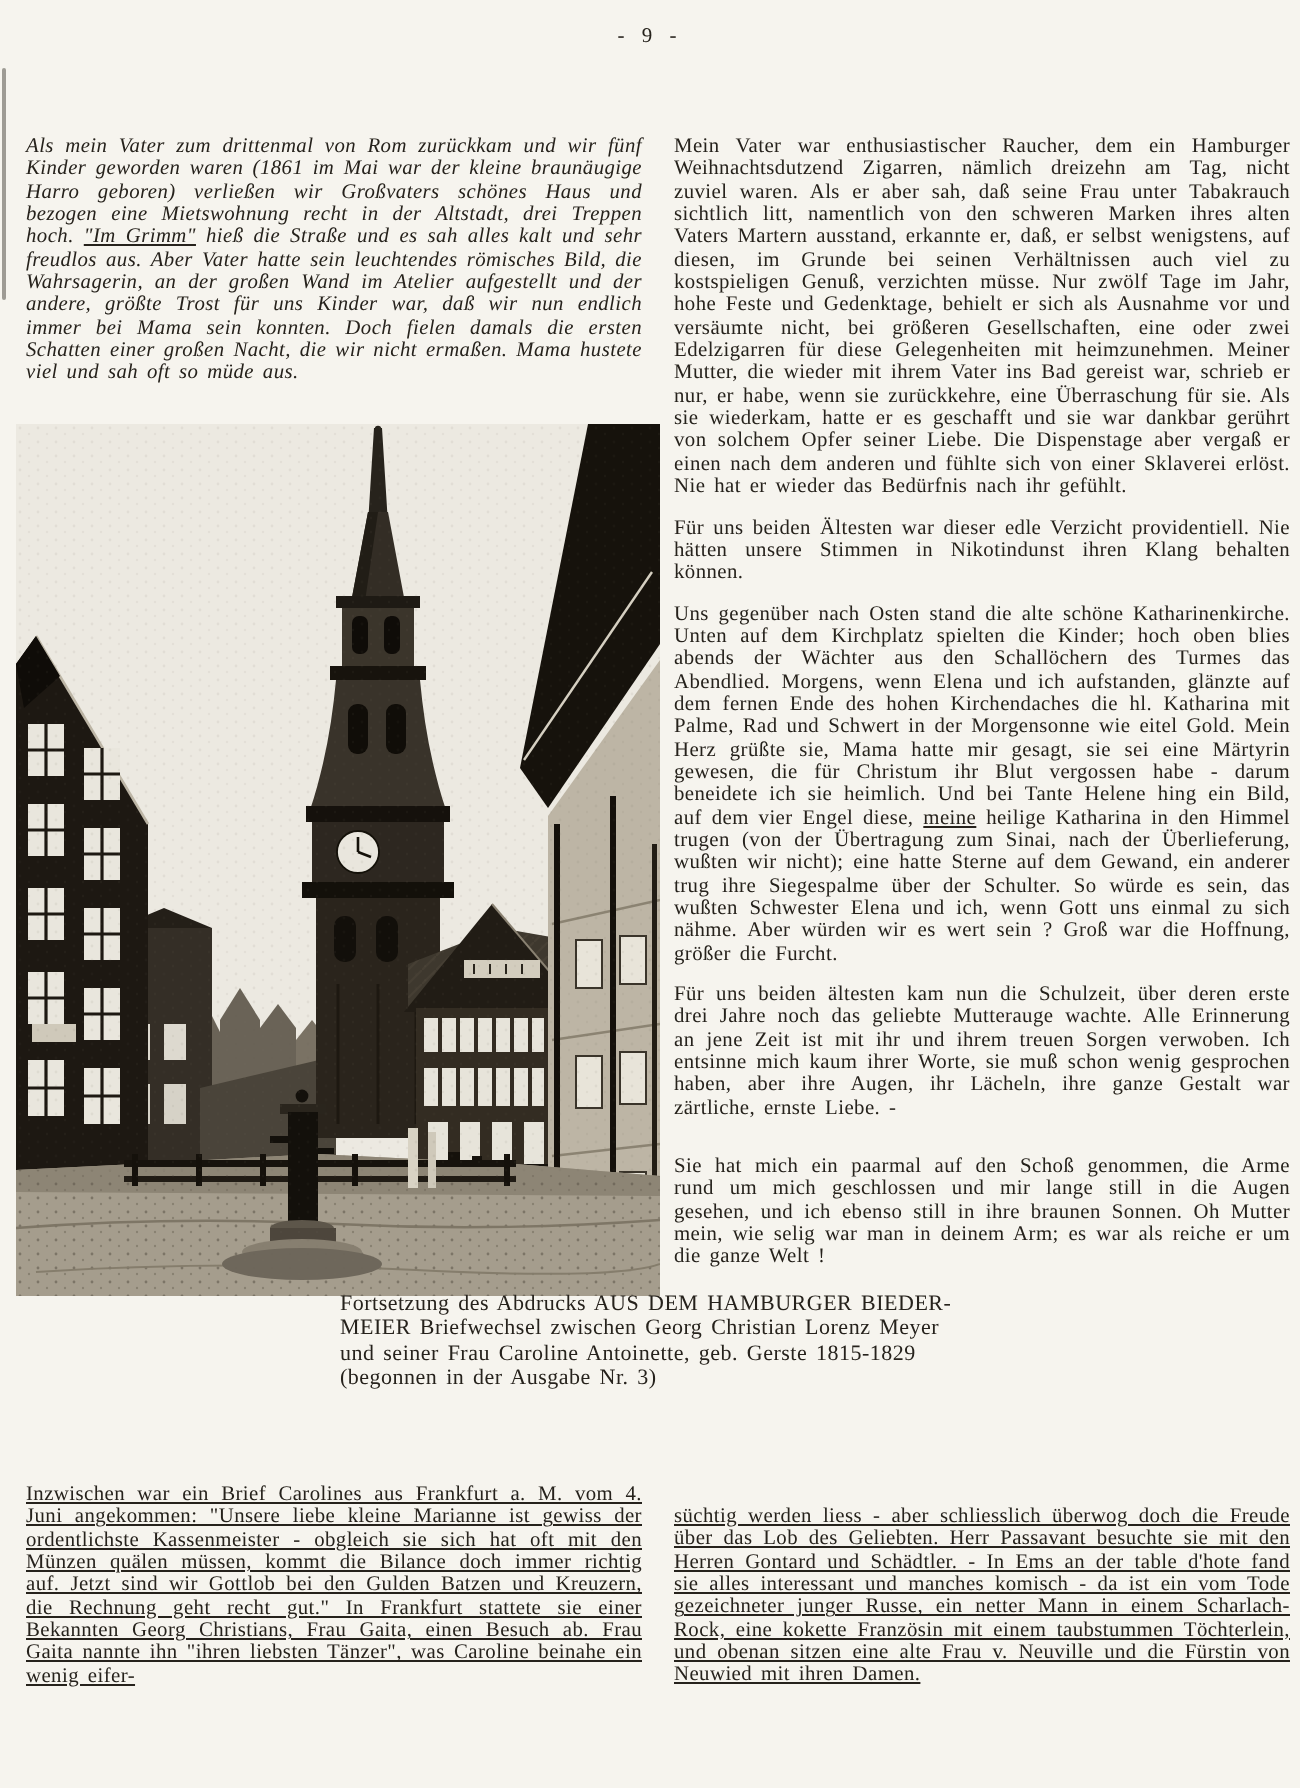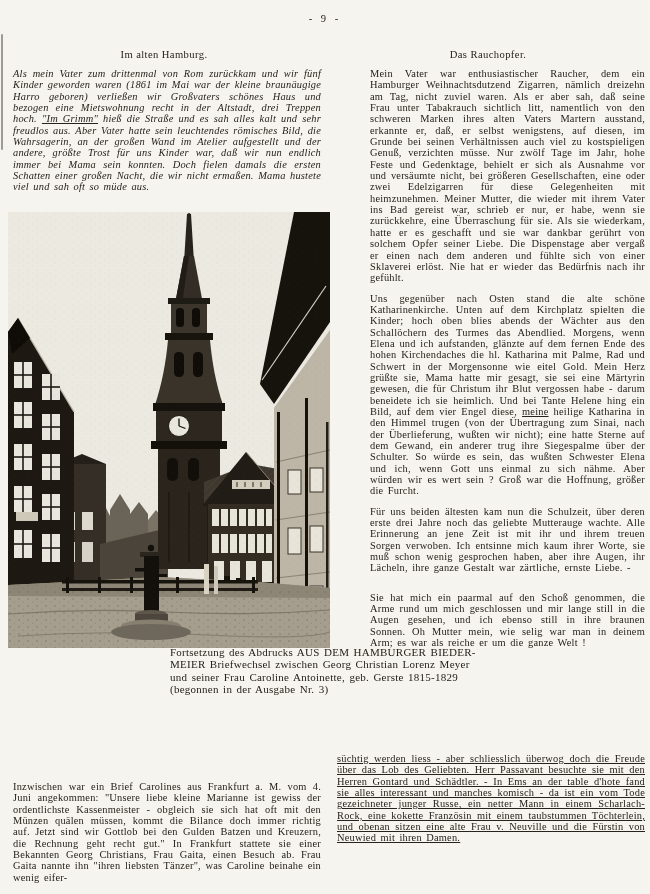--- a/index.html
+++ b/index.html
@@ -18,50 +18,48 @@
   }
   #heading-left  { left:13px;  width:302px; }
   #heading-right { left:337px; width:302px; }
   .body-text {
     position:absolute; font-size:10.4px; line-height:11.35px;
     text-align:justify; letter-spacing:0.22px; word-spacing:1.6px;
     hyphens:none;
   }
   #left-paragraph  { left:13px;  top:68px; width:308px;font-style:italic; }
   #right-column    { left:337px; top:68px; width:308px; }
-  #right-column p  { margin-bottom:9px;margin-left:33px; }
+  #right-column p  { margin-bottom:9px; }
   #right-column p.extra-gap { margin-top:18px; }
   .u { text-decoration:underline; text-underline-offset:1px; }
   .photo {
     position:absolute; left:8px; top:212px; width:322px; height:436px;
   }
   .photo svg { display:block; width:322px; height:436px; }
   .caption {
     position:absolute; left:170px; top:646px; width:335px;
     font-size:11px; line-height:12.4px; letter-spacing:0.25px;
     word-spacing:1.4px; white-space:pre-line;
   }
-  #bottom-left  { left:13px;  top:781px; width:308px; }
+  #bottom-left  { left:13px;  top:742px; width:308px;text-decoration:underline; }
   #bottom-right { left:337px; top:753px; width:308px;text-decoration:underline; }
   .scan-line {
     position:absolute; left:1px; top:34px; width:2px; height:116px;
     background:#56524a; opacity:0.55; border-radius:1px;
   }
 </style>
 </head>
 <body>
 
 <div class="page" style="background: rgb(246, 244, 238); color: rgb(38, 34, 28);">
 
   <div class="scan-line"></div>
 
   <div class="page-number">- 9 -</div>
 
-  <div id="heading-left" class="col-heading">Im alten Hamburg.</div>
-  <div id="heading-right" class="col-heading">Das Rauchopfer.</div>
 
   <p id="left-paragraph" class="body-text"><span>Als mein Vater zum drittenmal von Rom zurückkam und wir fünf Kinder geworden waren (1861 im Mai war der kleine braunäugige Harro geboren) verließen wir Großvaters schönes Haus und bezogen eine Mietswohnung recht in der Altstadt, drei Treppen hoch. </span><span class="u">"Im Grimm"</span><span> hieß die Straße und es sah alles kalt und sehr freudlos aus. Aber Vater hatte sein leuchtendes römisches Bild, die Wahrsagerin, an der großen Wand im Atelier aufgestellt und der andere, größte Trost für uns Kinder war, daß wir nun endlich immer bei Mama sein konnten. Doch fielen damals die ersten Schatten einer großen Nacht, die wir nicht ermaßen. Mama hustete viel und sah oft so müde aus.</span></p>
 
   <figure class="photo">
     <svg viewBox="0 0 322 436" xmlns="http://www.w3.org/2000/svg">
       <defs>
         <pattern id="speck" width="9" height="7" patternUnits="userSpaceOnUse">
           <circle cx="2" cy="2" r="0.7" fill="#5f584c"></circle>
           <circle cx="6.5" cy="5" r="0.6" fill="#756d5e"></circle>
         </pattern>
@@ -251,20 +249,21 @@
         <ellipse cx="143" cy="420" rx="40" ry="8" fill="#6e675b"></ellipse>
       </g>
 
       <rect x="0" y="0" width="322" height="436" fill="url(#speck)" opacity="0.08"></rect>
     </svg>
   </figure>
 
   <div id="right-column">
     <div class="body-text" style="position:static;">
       <p>Mein Vater war enthusiastischer Raucher, dem ein Hamburger Weihnachtsdutzend Zigarren, nämlich dreizehn am Tag, nicht zuviel waren. Als er aber sah, daß seine Frau unter Tabakrauch sichtlich litt, namentlich von den schweren Marken ihres alten Vaters Martern ausstand, erkannte er, daß, er selbst wenigstens, auf diesen, im Grunde bei seinen Verhältnissen auch viel zu kostspieligen Genuß, verzichten müsse. Nur zwölf Tage im Jahr, hohe Feste und Gedenktage, behielt er sich als Ausnahme vor und versäumte nicht, bei größeren Gesellschaften, eine oder zwei Edelzigarren für diese Gelegenheiten mit heimzunehmen. Meiner Mutter, die wieder mit ihrem Vater ins Bad gereist war, schrieb er nur, er habe, wenn sie zurückkehre, eine Überraschung für sie. Als sie wiederkam, hatte er es geschafft und sie war dankbar gerührt von solchem Opfer seiner Liebe. Die Dispenstage aber vergaß er einen nach dem anderen und fühlte sich von einer Sklaverei erlöst. Nie hat er wieder das Bedürfnis nach ihr gefühlt.</p>
+      <p>Für uns beiden Ältesten war dieser edle Verzicht providentiell. Nie hätten unsere Stimmen in Nikotindunst ihren Klang behalten können.</p>
       <p><span>Uns gegenüber nach Osten stand die alte schöne Katharinenkirche. Unten auf dem Kirchplatz spielten die Kinder; hoch oben blies abends der Wächter aus den Schallöchern des Turmes das Abendlied. Morgens, wenn Elena und ich aufstanden, glänzte auf dem fernen Ende des hohen Kirchendaches die hl. Katharina mit Palme, Rad und Schwert in der Morgensonne wie eitel Gold. Mein Herz grüßte sie, Mama hatte mir gesagt, sie sei eine Märtyrin gewesen, die für Christum ihr Blut vergossen habe - darum beneidete ich sie heimlich. Und bei Tante Helene hing ein Bild, auf dem vier Engel diese, </span><span class="u">meine</span><span> heilige Katharina in den Himmel trugen (von der Übertragung zum Sinai, nach der Überlieferung, wußten wir nicht); eine hatte Sterne auf dem Gewand, ein anderer trug ihre Siegespalme über der Schulter. So würde es sein, das wußten Schwester Elena und ich, wenn Gott uns einmal zu sich nähme. Aber würden wir es wert sein ?  Groß war die Hoffnung, größer die Furcht.</span></p>
       <p>Für uns beiden ältesten kam nun die Schulzeit, über deren erste drei Jahre noch das geliebte Mutterauge wachte. Alle Erinnerung an jene Zeit ist mit ihr und ihrem treuen Sorgen verwoben. Ich entsinne mich kaum ihrer Worte, sie muß schon wenig gesprochen haben, aber ihre Augen, ihr Lächeln, ihre ganze Gestalt war zärtliche, ernste Liebe. -</p>
       <p class="extra-gap">Sie hat mich ein paarmal auf den Schoß genommen, die Arme rund um mich geschlossen und mir lange still in die Augen gesehen, und ich ebenso still in ihre braunen Sonnen. Oh Mutter mein, wie selig war man in deinem Arm; es war als reiche er um die ganze Welt !</p>
     </div>
   </div>
 
   <figcaption class="caption">Fortsetzung des Abdrucks AUS DEM HAMBURGER BIEDER-
 MEIER Briefwechsel zwischen Georg Christian Lorenz Meyer
 und seiner Frau Caroline Antoinette, geb. Gerste 1815-1829
 (begonnen in der Ausgabe Nr. 3)</figcaption>

